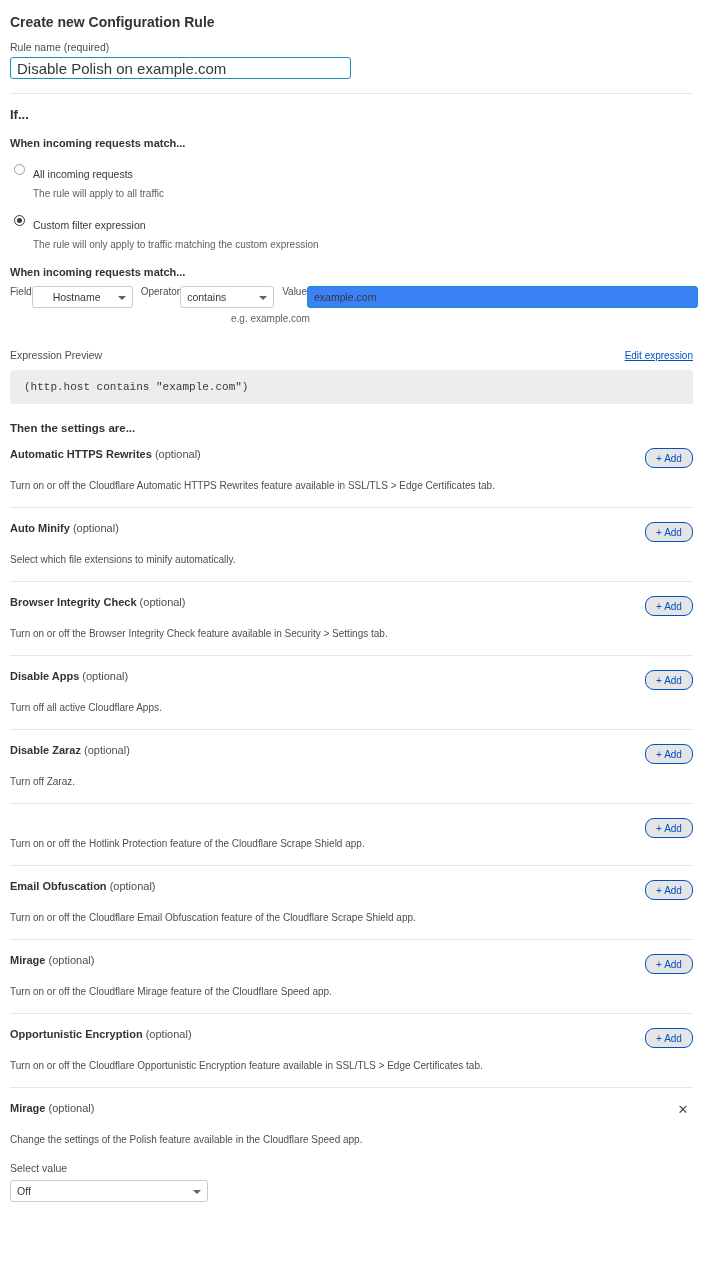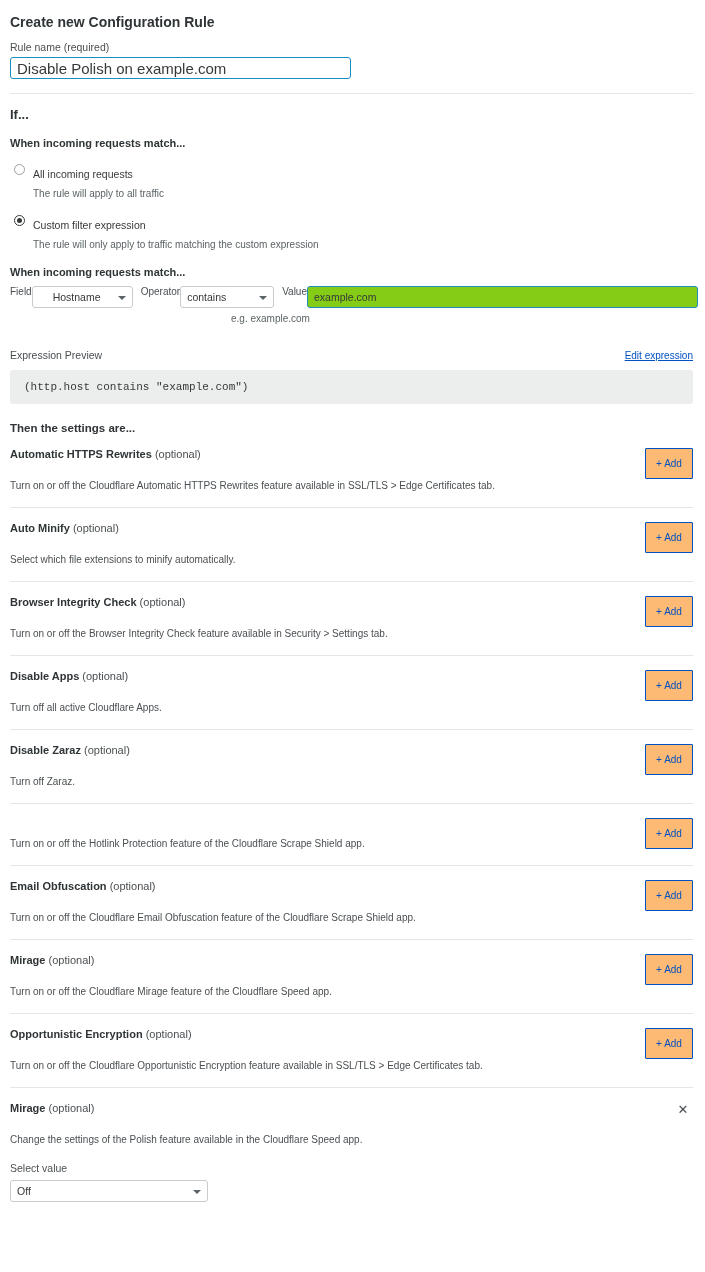--- a/index.html
+++ b/index.html
@@ -124,21 +124,21 @@
     border-right: 4px solid transparent;
     border-top: 4px solid #5b6366;
   }
   .select.field-select { width: 101px; padding-left: 20px; }
   .select.op-select { width: 94px; }
   .value-input {
     width: 391px;
     height: 22px;
     border: 1px solid #1a8fbf;
     border-radius: 3px;
-    background: #84cc16;
+    background: #3b82f6;
     padding: 0 6px;
     font-size: 10.5px;
     font-family: "Liberation Sans", sans-serif;
     color: #36393a;
     outline: none;
   }
   .value-hint {
     font-size: 10px;
     color: #5b6366;
     margin-top: 5px;
@@ -208,24 +208,24 @@
   .setting-desc {
     font-size: 10px;
     color: #4a4f52;
     margin-top: 20px;
   }
   .add-btn {
     position: absolute;
     right: 0;
     top: 14px;
     width: 48px;
-    height: 31px;
+    height: 20px;
     border: 1px solid #0051c3;
-    border-radius: 1px;
-    background: #fdba74;
+    border-radius: 9px;
+    background: #e5e5e5;
     color: #0051c3;
     font-size: 10px;
     font-family: "Liberation Sans", sans-serif;
     cursor: pointer;
   }
   .close-btn {
     position: absolute;
     right: 2px;
     top: 14px;
     width: 16px; height: 16px;

